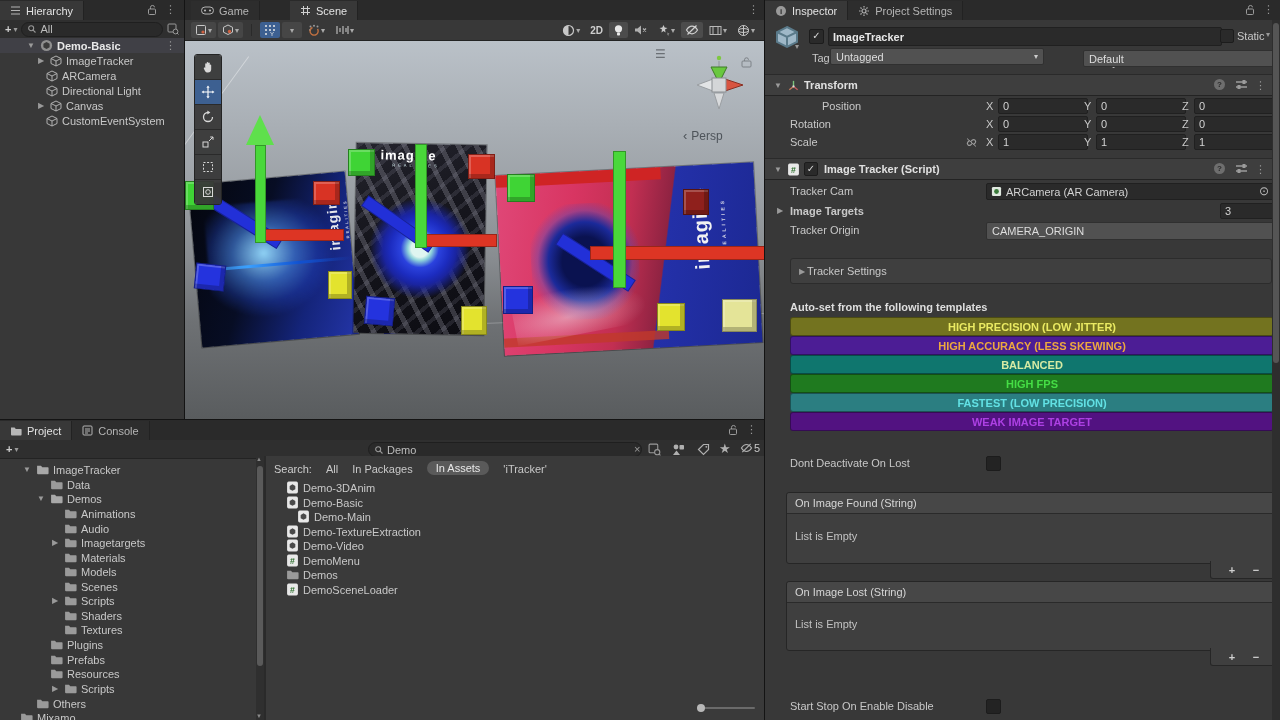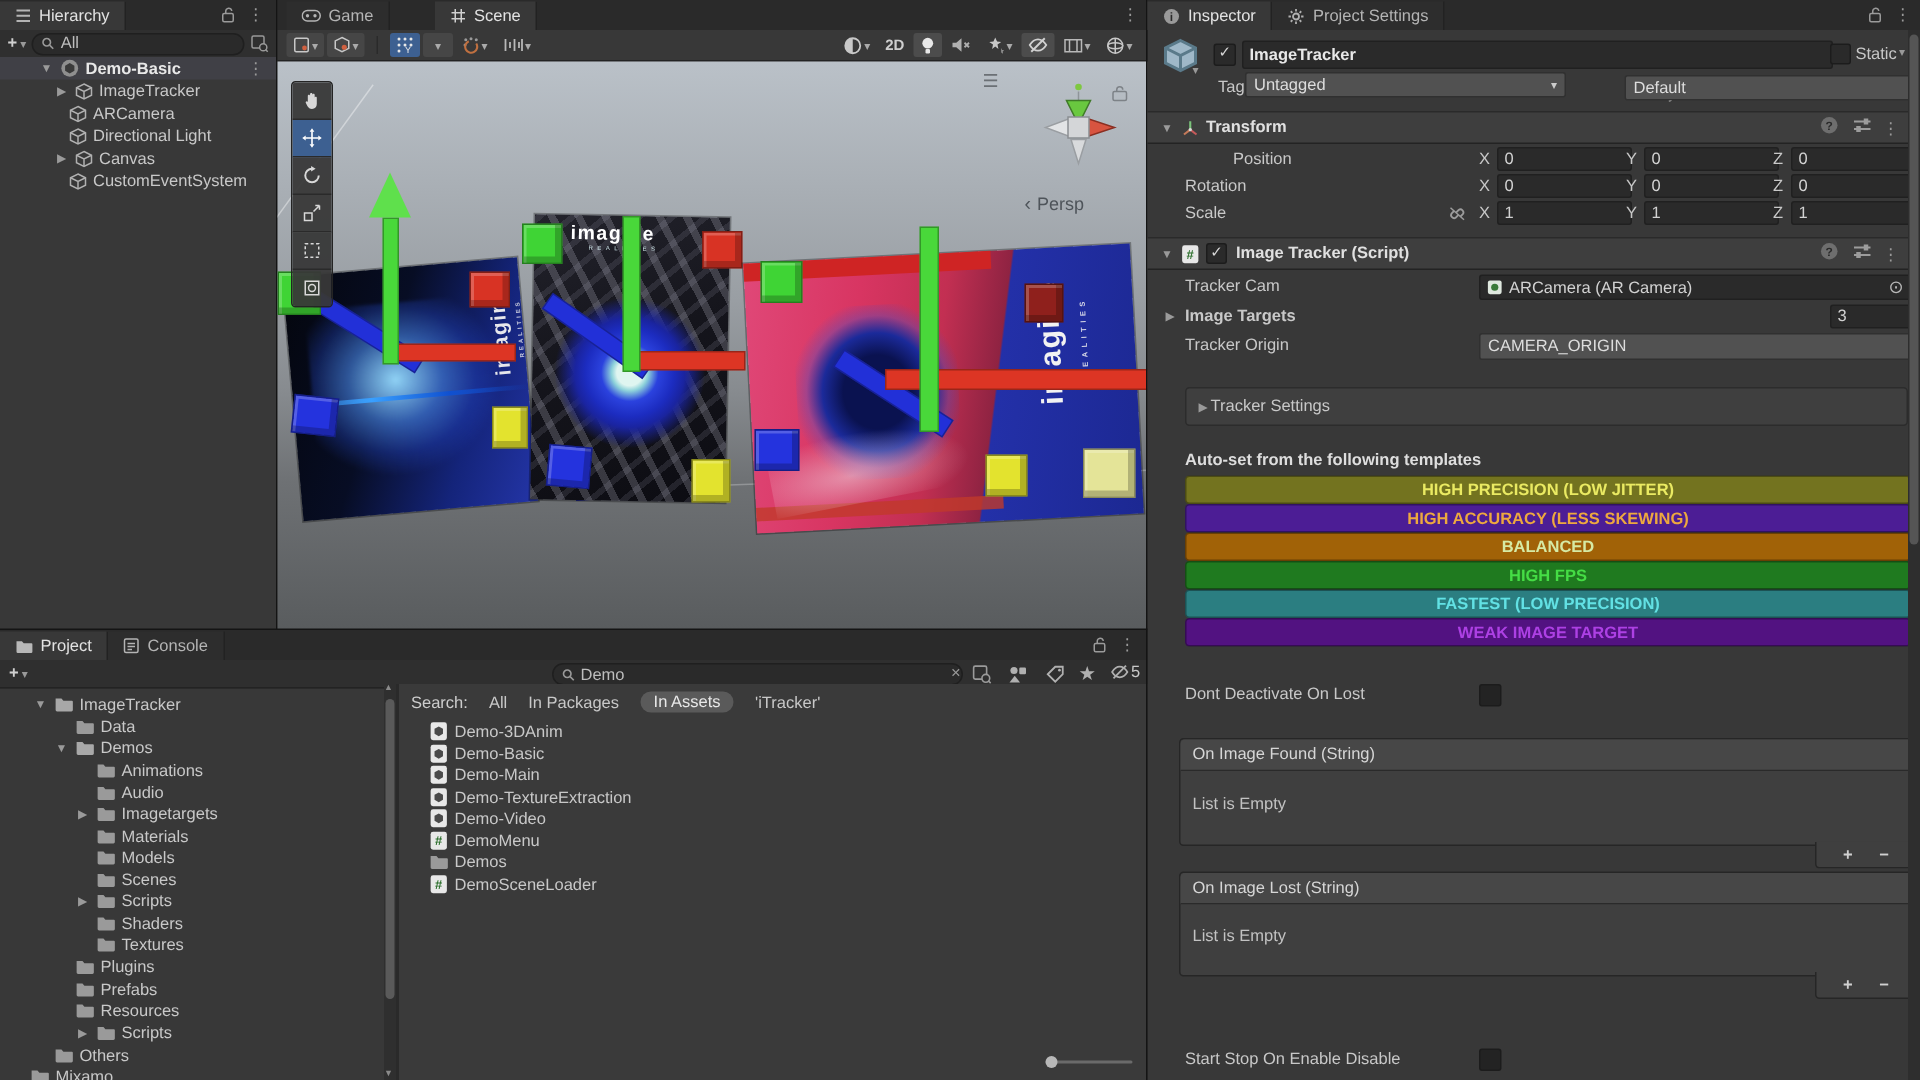--- a/index.html
+++ b/index.html
@@ -564,21 +564,21 @@
           </svg>
           <span>Demo-3DAnim</span>
         </div>
       <div class="trow" style="top:15px;padding-left:20px;">
           <svg class="ico" width="13" height="13" viewBox="0 0 12 12">
             <rect x="1" y="0.5" width="10" height="11" rx="1.5" fill="#e8e8e8"></rect>
             <path d="M6 3 8.6 4.5v3L6 9 3.4 7.5v-3Z" fill="#4a4a4a"></path>
           </svg>
           <span>Demo-Basic</span>
         </div>
-      <div class="trow" style="top:29px;padding-left:20px;">
+      <div class="trow" style="top:29px;padding-left:31px;">
           <svg class="ico" width="13" height="13" viewBox="0 0 12 12">
             <rect x="1" y="0.5" width="10" height="11" rx="1.5" fill="#e8e8e8"></rect>
             <path d="M6 3 8.6 4.5v3L6 9 3.4 7.5v-3Z" fill="#4a4a4a"></path>
           </svg>
           <span>Demo-Main</span>
         </div>
       <div class="trow" style="top:44px;padding-left:20px;">
           <svg class="ico" width="13" height="13" viewBox="0 0 12 12">
             <rect x="1" y="0.5" width="10" height="11" rx="1.5" fill="#e8e8e8"></rect>
             <path d="M6 3 8.6 4.5v3L6 9 3.4 7.5v-3Z" fill="#4a4a4a"></path>
@@ -781,21 +781,21 @@
 
   <div class="abs" style="left:25px;top:258px;width:480px;height:24px;background:#3f3f3f;border:1px solid #2c2c2c;border-radius:3px;display:flex;align-items:center;">
     <span class="fold" style="margin-left:6px;">▶</span>
     <span>Tracker Settings</span>
   </div>
 
   <span class="abs" style="left:25px;top:301px;font-weight:bold;color:#dedede;">Auto-set from the following templates</span>
 
   <div class="tpl-btn" style="top: 317px; background-color: rgb(115, 115, 31); color: rgb(234, 234, 98);">HIGH PRECISION (LOW JITTER)</div>
   <div class="tpl-btn" style="top: 336px; background-color: #4c1d95; color: rgb(237, 168, 63);">HIGH ACCURACY (LESS SKEWING)</div>
-  <div class="tpl-btn" style="top: 355px; background-color: #a16207; color: rgb(214, 234, 164);">BALANCED</div>
+  <div class="tpl-btn" style="top: 355px; background-color: #0f766e; color: rgb(214, 234, 164);">BALANCED</div>
   <div class="tpl-btn" style="top: 393px; background-color: rgb(43, 126, 129); color: rgb(98, 225, 228);">FASTEST (LOW PRECISION)</div>
   <div class="tpl-btn" style="top: 374px; background-color: rgb(31, 122, 31); color: rgb(69, 221, 69);">HIGH FPS</div>
   <div class="tpl-btn" style="top: 412px; background-color: rgb(82, 18, 129); color: rgb(173, 64, 228);">WEAK IMAGE TARGET</div>
 
   <span class="abs" style="left:25px;top:457px;">Dont Deactivate On Lost</span>
   <div class="chk" style="left:221px;top:456px;background:#232323;"></div>
 
   <div class="evbox" style="top:492px;height:70px;">
     <div class="evhead">
         <span>On Image Found (String)</span>

